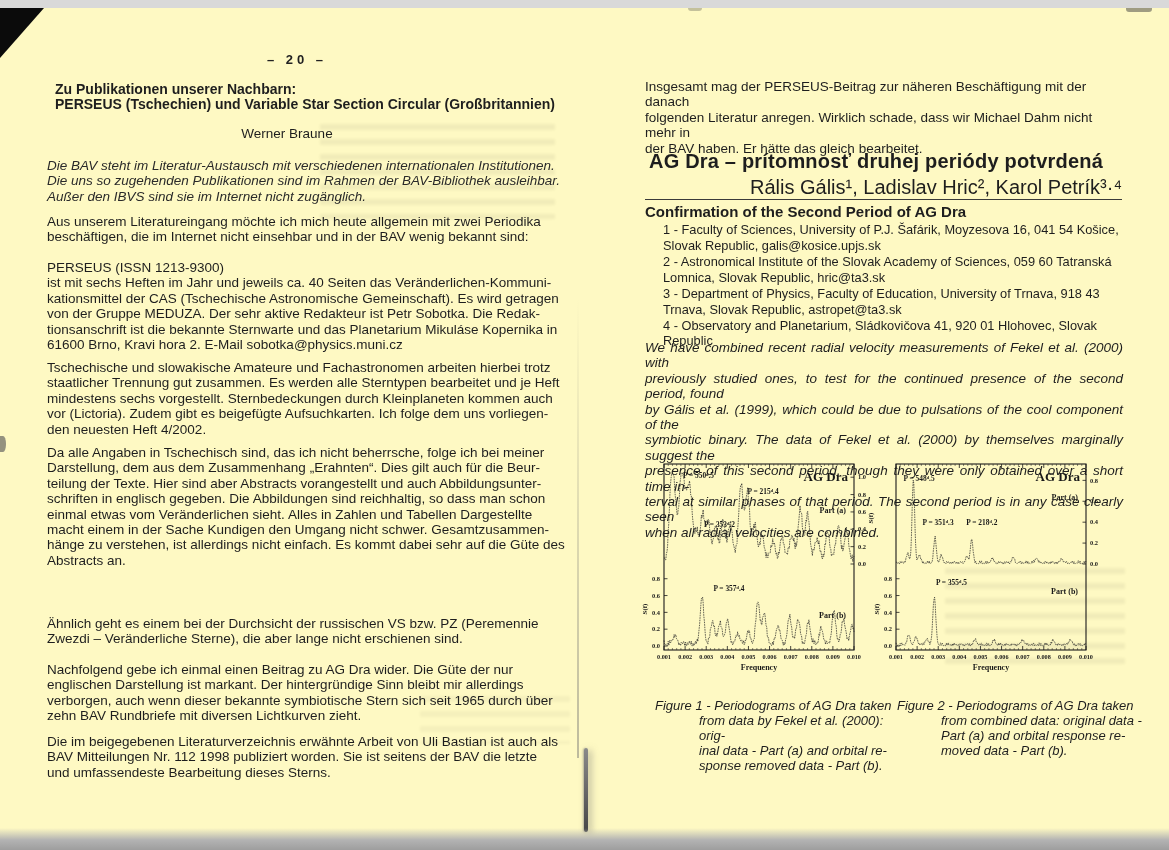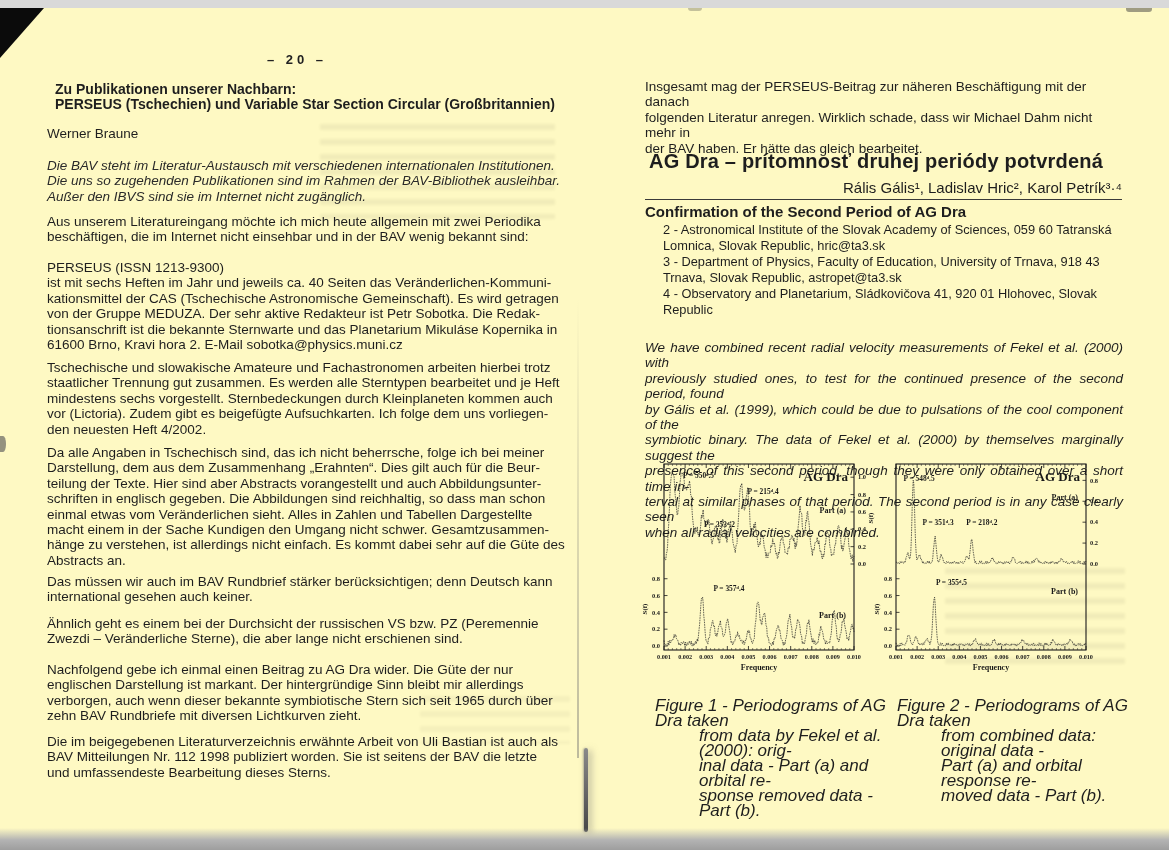--- a/index.html
+++ b/index.html
@@ -7,31 +7,31 @@
     position:relative;width:1169px;height:850px;margin:8px auto;
     background:#fef9c3;overflow:hidden;
     font-family:"Liberation Sans",sans-serif;color:#1e1e1e;
   }
   .page{position:absolute;top:0;height:850px;}
   .page-left{left:47px;width:532px;}
   .page-right{left:645px;width:500px;}
   .block{position:absolute;font-size:13.5px;line-height:15.4px;white-space:pre-line;}
   .pageno{font-weight:bold;letter-spacing:4px;text-align:center;font-size:13px;color:#222;}
   .head{font-weight:bold;padding-left:8px;font-size:14px;}
-  .byline{}
+  .byline{text-align:center;}
   .ital{font-style:italic;color:#2a2a2a;}
   .art-title{font-size:20px;font-weight:bold;letter-spacing:.2px;white-space:normal;}
-  .authors{text-align:right;font-size:15px;white-space:normal;}
+  .authors{text-align:right;font-size:20px;white-space:normal;}
   .rule{position:absolute;border-top:1.6px solid #3a3a3a;}
   .subtitle{font-weight:bold;font-size:15px;white-space:normal;}
   .affil{white-space:normal;font-size:12.8px;line-height:15.7px;padding-left:18px;width:460px;}
   .affil .aff-item{margin:0 0 .5px 0;}
   .abstract{font-style:italic;text-align:justify;}
   .fig{position:absolute;margin:0;padding:0;}
-  .caption{position:absolute;font-style:italic;font-size:17px;line-height:15px;}
+  .caption{position:absolute;font-style:italic;font-size:13px;line-height:15px;}
   .caption-rest{margin-left:44px;white-space:pre-line;}
   
   .corner-tl{position:absolute;top:0;left:0;width:0;height:0;
     border-top:50px solid #0b0b0b;border-right:44px solid transparent;}
   .bottom-band{position:absolute;left:0;right:0;bottom:0;height:30px;
     background:linear-gradient(to bottom,rgba(200,200,200,0) 0%,#b3b3b3 40%,#8d8d8d 100%);}
   .page-edge-line{position:absolute;left:577px;top:290px;width:2px;height:460px;
     background:linear-gradient(to bottom,rgba(130,130,130,0),rgba(110,110,110,.45));}
   .fold-dark{position:absolute;left:584px;top:740px;width:4px;height:84px;border-radius:2px;
     background:linear-gradient(to bottom,#8a8a8a,#474747);
@@ -81,22 +81,20 @@
 
     <div class="block" style="top:437px;left:0;width:532px">Da alle Angaben in Tschechisch sind, das ich nicht  beherrsche, folge ich bei meiner
 Darstellung, dem aus dem Zusammenhang „Erahnten“. Dies gilt auch für die Beur-
 teilung der Texte. Hier sind aber Abstracts vorangestellt und auch Abbildungsunter-
 schriften in englisch gegeben. Die Abbildungen sind reichhaltig, so dass man schon
 einmal etwas vom Veränderlichen sieht. Alles  in Zahlen und Tabellen Dargestellte
 macht einem in der Sache Kundigen den Umgang nicht schwer. Gesamtzusammen-
 hänge zu verstehen, ist allerdings nicht einfach. Es kommt dabei sehr auf die Güte des
 Abstracts an.</div>
 
-    <div class="block" style="top:566px;left:0;width:532px">Das müssen wir auch im BAV Rundbrief stärker berücksichtigen; denn Deutsch kann
-international gesehen auch keiner.</div>
 
     <div class="block" style="top:608px;left:0;width:532px">Ähnlich geht es einem bei der Durchsicht  der russischen VS bzw. PZ (Peremennie
 Zwezdi – Veränderliche Sterne), die aber lange nicht erschienen sind.</div>
 
     <div class="block" style="top:654px;left:0;width:532px">Nachfolgend gebe ich einmal einen Beitrag zu AG Dra wider. Die Güte der nur
 englischen Darstellung ist markant. Der hintergründige Sinn bleibt mir allerdings
 verborgen, auch wenn dieser bekannte symbiotische Stern sich seit 1965 durch über
 zehn BAV Rundbriefe mit diversen Lichtkurven zieht.</div>
 
     <div class="block" style="top:726px;left:0;width:532px">Die im beigegebenen Literaturverzeichnis erwähnte Arbeit von Uli Bastian ist auch als
@@ -112,20 +110,21 @@
 
     <div class="block art-title" style="top:146px;left:4px;width:480px">AG Dra – prítomnosť druhej periódy potvrdená</div>
 
     <div class="block authors" style="top:172px;left:0;width:477px">Rális Gális¹, Ladislav Hric², Karol Petrík³·⁴</div>
 
     <div class="rule" style="top:191px;left:0;width:477px"></div>
 
     <div class="block subtitle" style="top:196px;left:0;width:480px">Confirmation of the Second Period of AG Dra</div>
 
     <div class="block affil" style="top:214px;left:0">
+      <div class="aff-item">1 - Faculty of Sciences, University of P.J. Šafárik, Moyzesova 16, 041 54 Košice, Slovak Republic, galis@kosice.upjs.sk</div>
       <div class="aff-item">2 - Astronomical Institute of the Slovak Academy of Sciences, 059 60 Tatranská Lomnica, Slovak Republic, hric@ta3.sk</div>
       <div class="aff-item">3 - Department of Physics, Faculty of Education, University of Trnava, 918 43 Trnava, Slovak Republic, astropet@ta3.sk</div>
       <div class="aff-item">4 - Observatory and Planetarium, Sládkovičova 41, 920 01 Hlohovec, Slovak Republic</div>
     </div>
 
     <div class="block abstract" style="top:332px;left:0;width:478px">We have combined recent radial velocity measurements of Fekel et al. (2000) with
 previously studied ones, to test for the continued presence of the second period, found
 by Gális et al. (1999), which could be due to pulsations of the cool component of the
 symbiotic binary. The data of Fekel et al. (2000) by themselves marginally suggest the
 presence of this second period, though they were only obtained over a short time in-

